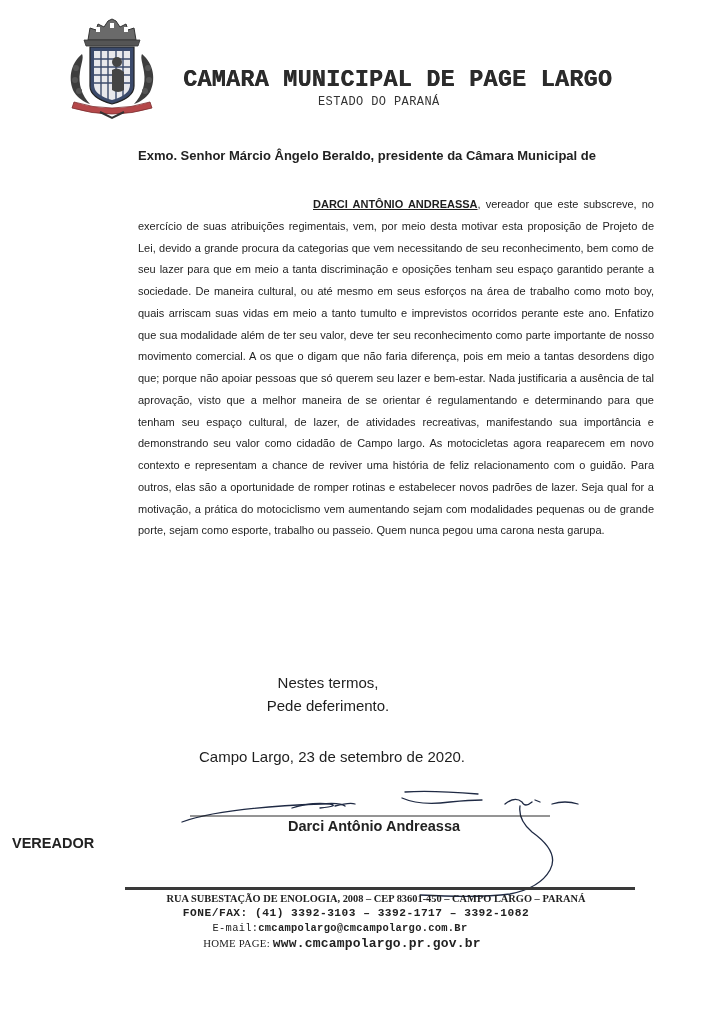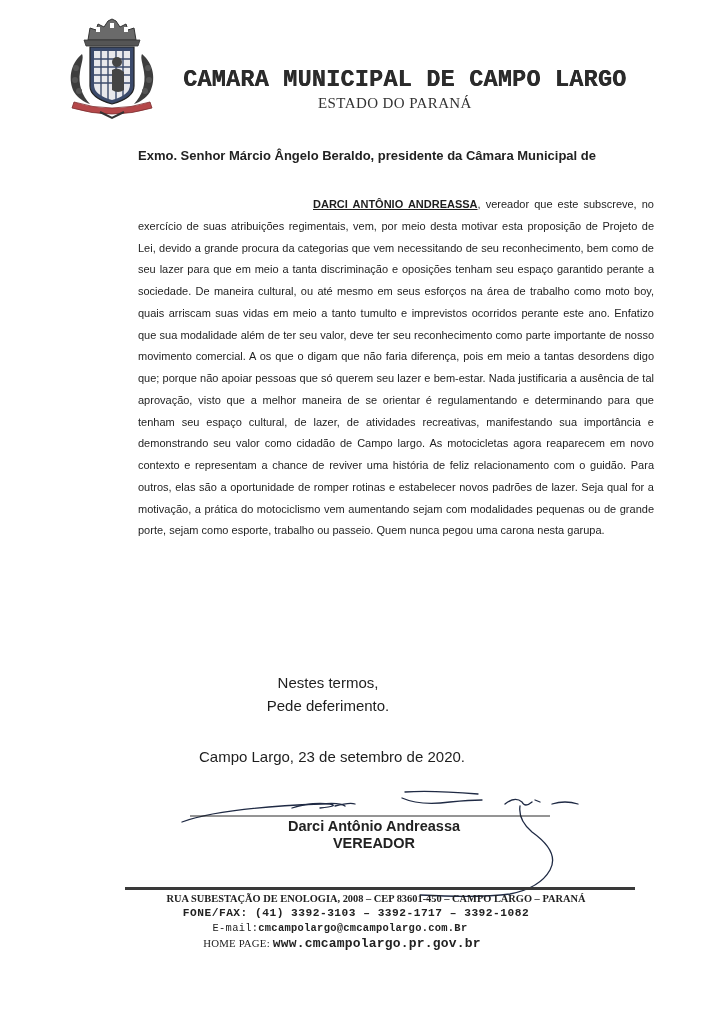--- a/index.html
+++ b/index.html
@@ -12,21 +12,21 @@
     
     .crest { position: absolute; left: 60px; top: 18px; width: 104px; height: 102px; }
     .header-title {
       position: absolute; left: 183px; top: 66px; width: 460px;
       font-family: "Liberation Mono", monospace; font-weight: bold; font-size: 23.5px;
       letter-spacing: 0.2px; color: #2b2b2b; white-space: nowrap;
       text-shadow: 0.4px 0 0 #2b2b2b;
     }
     .header-subtitle {
       position: absolute; left: 318px; top: 95px;
-      font-family: Liberation Serif, serif; font-size: 15px; color: #333; letter-spacing: 0.4px;
+      font-family: Liberation Mono, monospace; font-size: 12px; color: #333; letter-spacing: 0.4px;
       white-space: nowrap;
     }
 
     
     .addressee {
       position: absolute; left: 138px; top: 144px; width: 520px;
       font-weight: bold; font-size: 13px; line-height: 23px; color: #222;
     }
 
     
@@ -40,21 +40,21 @@
     
     .closing { position: absolute; left: 0; width: 724px; text-align: center; font-size: 15px; color: #1e1e1e; }
     .closing-1 { top: 674px; left: -34px; }
     .closing-2 { top: 697px; left: -34px; }
     .date-line { top: 748px; left: -30px; }
 
     
     .signature-svg { position: absolute; left: 180px; top: 780px; width: 430px; height: 120px; }
     .signer-name { position: absolute; top: 818px; left: 0; width: 724px; text-align: center; font-weight: bold; font-size: 14.5px; color: #222; }
     .signer-name span { position: relative; left: 12px; }
-    .signer-role { position: absolute; top: 835px; left: 0; width: 724px; text-align: center; font-weight: bold; font-size: 14.5px; color: #222; }
+    .signer-role { position: absolute; top: 835px; left: 0; width: 724px; font-weight: bold; font-size: 14.5px; color: #222; }
     .signer-role span { position: relative; left: 12px; }
 
     
     .footer-rule { position: absolute; left: 125px; top: 887px; width: 510px; height: 3px; background: #3a3a3a; }
     .footer { position: absolute; left: 0; width: 724px; text-align: center; font-family: "Liberation Serif", serif; color: #222; white-space: nowrap; }
     .footer-address { top: 893px; left: 14px; font-weight: bold; font-size: 10.4px; }
     .footer-phone { top: 907px; left: -6px; font-family: "Liberation Mono", monospace; font-weight: bold; font-size: 11.2px; letter-spacing: 0.5px; }
     .footer-email { top: 922px; left: -22px; font-family: "Liberation Mono", monospace; font-size: 10.4px; letter-spacing: 0.3px; }
     .footer-email b { font-weight: bold; }
     .footer-homepage { top: 936px; left: -20px; font-size: 10.8px; letter-spacing: 0.2px; }
@@ -96,21 +96,21 @@
       <line x1="56" y1="33" x2="56" y2="82"></line>
         <line x1="63" y1="33" x2="63" y2="78"></line>
     </g>
     <circle cx="57" cy="44" r="5" fill="#444"></circle>
     <path d="M52 52 Q58 48 64 54 L64 72 Q58 76 52 72 Z" fill="#444"></path>
 
     <path d="M14 84 Q52 96 90 84 L92 90 Q52 102 12 90 Z" fill="#b5484a" stroke="#7a2d2f" stroke-width="0.8"></path>
     <path d="M40 94 L52 100 L64 94" stroke="#333" stroke-width="2" fill="none"></path>
   </svg>
 
-  <div class="header-title">CAMARA MUNICIPAL DE CAMPO LARGO</div>
+  <div class="header-title">CAMARA MUNICIPAL DE PAGE LARGO</div>
   <div class="header-subtitle">ESTADO DO PARANÁ</div>
 
   <div class="addressee">
     <div>Exmo. Senhor Márcio Ângelo Beraldo, presidente da Câmara Municipal de</div>
   </div>
 
   <div class="body-text"><span class="indent"></span><span class="author-name">DARCI ANTÔNIO ANDREASSA</span><span>, vereador que este subscreve, no exercício de suas atribuições regimentais, vem, por meio desta motivar esta proposição de Projeto de Lei, devido a grande procura da categorias que vem necessitando de seu reconhecimento, bem como de seu lazer para que em meio a tanta discriminação e oposições tenham seu espaço garantido perante a sociedade. De maneira cultural, ou até mesmo em seus esforços na área de trabalho como moto boy, quais arriscam suas vidas em meio a tanto tumulto e imprevistos ocorridos perante este ano. Enfatizo que sua modalidade além de ter seu valor, deve ter seu reconhecimento como parte importante de nosso movimento comercial. A os que o digam que não faria diferença, pois em meio a tantas desordens digo que; porque não apoiar pessoas que só querem seu lazer e bem-estar. Nada justificaria a ausência de tal aprovação, visto que a  melhor maneira de se orientar é regulamentando e determinando para que tenham seu espaço cultural, de lazer, de atividades recreativas, manifestando sua importância e demonstrando seu valor como cidadão de Campo largo. As motocicletas agora reaparecem em novo contexto e representam a chance de reviver uma história de feliz relacionamento com o guidão. Para outros, elas são a oportunidade de romper rotinas e estabelecer novos padrões de lazer. Seja qual for a motivação, a prática do motociclismo vem aumentando sejam com modalidades pequenas ou de grande porte, sejam como esporte, trabalho ou passeio. Quem nunca pegou uma carona nesta garupa.</span></div>
 
   <div class="closing closing-1">Nestes termos,</div>
   <div class="closing closing-2">Pede deferimento.</div>

